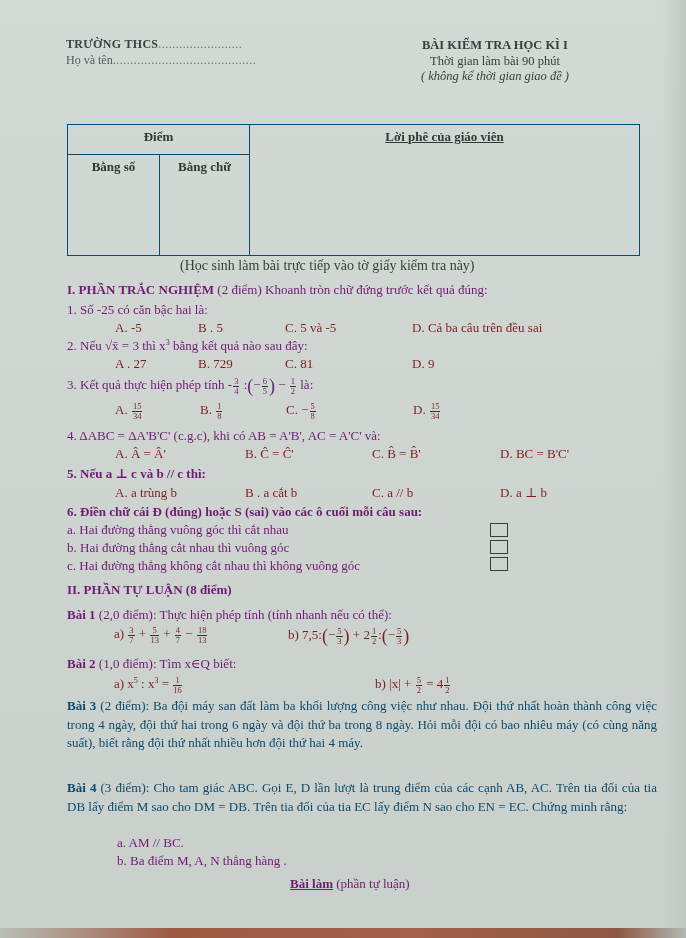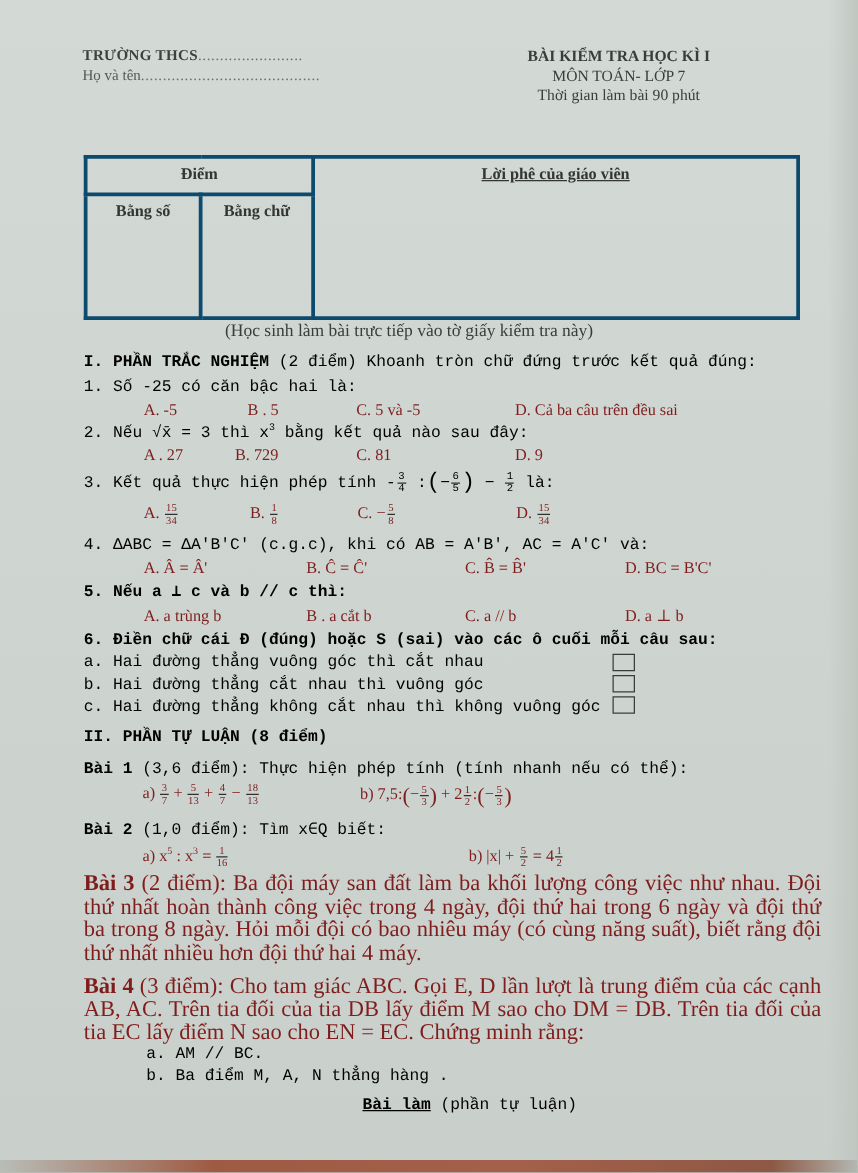--- a/index.html
+++ b/index.html
@@ -26,51 +26,51 @@
   .hdr-left { left: 66px; top: 36px; font-size: 12px; line-height: 16px; color: #55595a; }
   .hdr-left .school { font-weight: bold; color: #3d4140; letter-spacing: 0.3px; }
   .dots { color: #6b6f6e; letter-spacing: 0.5px; }
   .hdr-right { left: 380px; top: 38px; width: 230px; text-align: center; font-size: 12.5px; line-height: 15.5px; color: #3a3d3c; }
   .hdr-right .b { font-weight: bold; }
   .hdr-right .it { font-style: italic; }
   .score-table {
     position: absolute; left: 67px; top: 124px; width: 573px; height: 132px;
     border: 1px solid #3a3d3c; border-collapse: collapse;
   }
-  .score-table td { border: 3px solid #0c4a6e; vertical-align: top; font-size: 13px; font-weight: bold; text-align: center; padding-top: 4px; color: #333635; }
+  .score-table td { border: 1px solid #0c4a6e; vertical-align: top; font-size: 13px; font-weight: bold; text-align: center; padding-top: 4px; color: #333635; }
   .comment-label { text-decoration: underline; margin-top: 12px; }
   .note { left: 180px; top: 258px; font-size: 14px; color: #3a3d3c; }
-  .line { position: absolute; left: 67px; font-size: 13px; white-space: nowrap; color: #000000; font-family: Liberation Mono, monospace; }
+  .line { position: absolute; left: 67px; font-size: 13px; white-space: nowrap; color: #701a75; }
   .opt { position: absolute; white-space: nowrap; font-size: 13px; color: #7f1d1d; }
   .sec-title { font-weight: bold; }
   .frac { display: inline-flex; flex-direction: column; vertical-align: middle; text-align: center; font-size: 8.5px; line-height: 9px; margin: 0 1px; }
   .frac .num { border-bottom: 1px solid #2e3130; padding: 0 1px; }
   .paren { font-size: 18px; vertical-align: middle; }
   .sup { font-size: 8px; vertical-align: super; }
   .box { position: absolute; left: 490px; width: 18px; height: 14px; border: 1px solid #3a3d3c; }
-  .para { position: absolute; left: 67px; width: 590px; font-size: 18px; line-height: 18.5px; text-align: justify; color: #7f1d1d; }
+  .para { position: absolute; left: 67px; width: 590px; font-size: 13px; line-height: 18.5px; text-align: justify; color: #0c4a6e; }
   .u { text-decoration: underline; font-weight: bold; }
   .bold { font-weight: bold; }
 </style>
 </head>
 <body>
 
 <div class="paper"></div>
 <div class="right-edge"></div>
 <div class="bottom-edge"></div>
 
 <div class="abs hdr-left">
   <div><span class="school">TRƯỜNG THCS</span><span class="dots">........................</span></div>
   <div><span>Họ và tên</span><span class="dots">.........................................</span></div>
 </div>
 
 <div class="abs hdr-right">
   <div class="b">BÀI KIỂM TRA HỌC KÌ I</div>
-  <div>MÔN TOÁN- LỚP 7</div>
   <div>Thời gian làm bài 90 phút</div>
+  <div class="it">( không kể thời gian giao đề )</div>
 </div>
 
 <table class="score-table">
   <tbody>
       <tr style="height:30px">
     <td colspan="2" style="width:182px">Điểm</td>
     <td rowspan="2"><span class="comment-label">Lời phê của giáo viên</span></td>
   </tr>
   <tr>
     <td style="width:92px"><span>Bằng số</span></td>
@@ -89,21 +89,21 @@
 <div class="line" style="top:302px">1. Số -25 có căn bậc hai là:</div>
 <div class="opt" style="left:115px;top:320px">A. -5</div>
 <div class="opt" style="left:198px;top:320px">B . 5</div>
 <div class="opt" style="left:285px;top:320px">C. 5 và -5</div>
 <div class="opt" style="left:412px;top:320px">D. Cả ba câu trên đều sai</div>
 
 <div class="line" style="top:338px">
   <span>2. Nếu </span><span>√x̄</span><span> = 3 thì x</span><span class="sup">3</span><span> bằng kết quả nào sau đây:</span>
 </div>
 <div class="opt" style="left:115px;top:356px">A . 27</div>
-<div class="opt" style="left:188px;top:356px">B. 729</div>
+<div class="opt" style="left:198px;top:356px">B. 729</div>
 <div class="opt" style="left:285px;top:356px">C. 81</div>
 <div class="opt" style="left:412px;top:356px">D. 9</div>
 
 <div class="line" style="top:376px">
   <span>3. Kết quả thực hiện phép tính </span>
   <span>-</span><span class="frac">
       <span class="num">3</span>
       <span>4</span>
     </span>
   <span>:</span><span class="paren">(</span><span>−</span><span class="frac">
@@ -149,21 +149,21 @@
 <div class="line bold" style="top:504px">6. Điền chữ cái Đ (đúng) hoặc S (sai) vào các ô cuối mỗi câu sau:</div>
 <div class="line" style="top:522px">a. Hai đường thẳng vuông góc thì cắt nhau</div>
 <div class="line" style="top:540px">b. Hai đường thẳng cắt nhau thì vuông góc</div>
 <div class="line" style="top:558px">c. Hai đường thẳng không cắt nhau thì không vuông góc</div>
 <div class="box" style="top:523px"></div>
 <div class="box" style="top:540px"></div>
 <div class="box" style="top:557px"></div>
 
 <div class="line sec-title" style="top:582px">II. PHẦN TỰ LUẬN (8 điểm)</div>
 
-<div class="line" style="top:607px"><span class="bold">Bài 1</span><span> (3,6 điểm): Thực hiện phép tính (tính nhanh nếu có thể):</span></div>
+<div class="line" style="top:607px"><span class="bold">Bài 1</span><span> (2,0 điểm): Thực hiện phép tính (tính nhanh nếu có thể):</span></div>
 <div class="opt" style="left:114px;top:626px">
   <span>a)</span>
   <span class="frac">
       <span class="num">3</span>
       <span>7</span>
     </span> +
   <span class="frac">
       <span class="num">5</span>
       <span>13</span>
     </span> +

